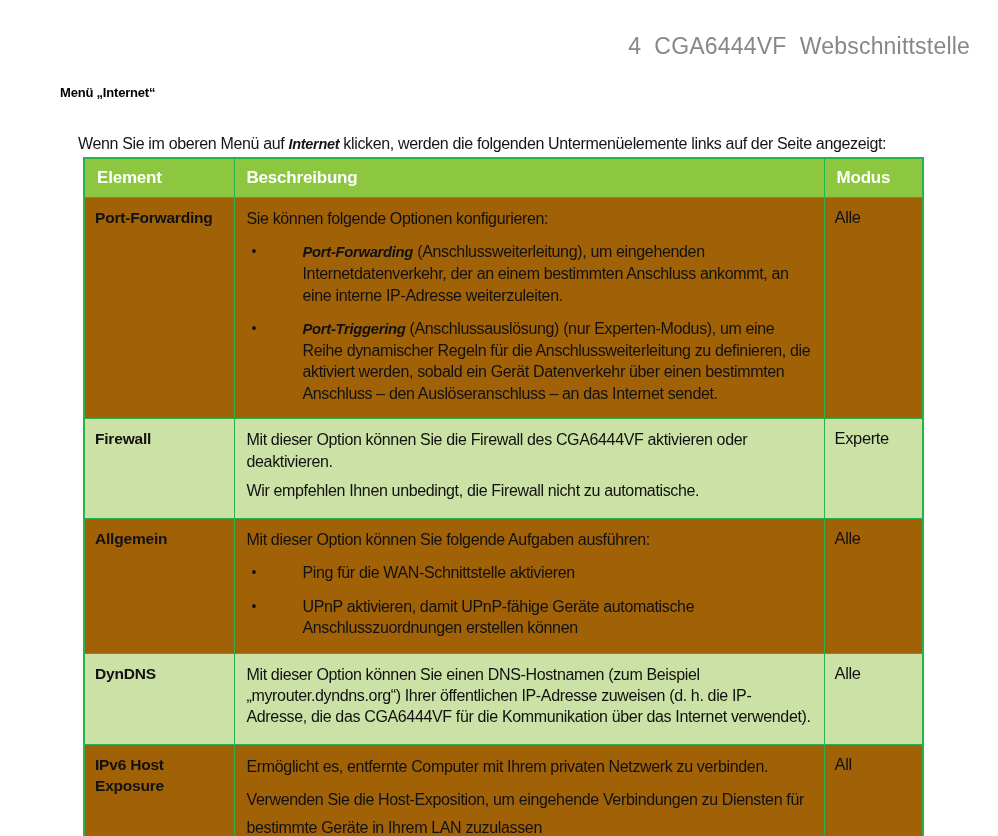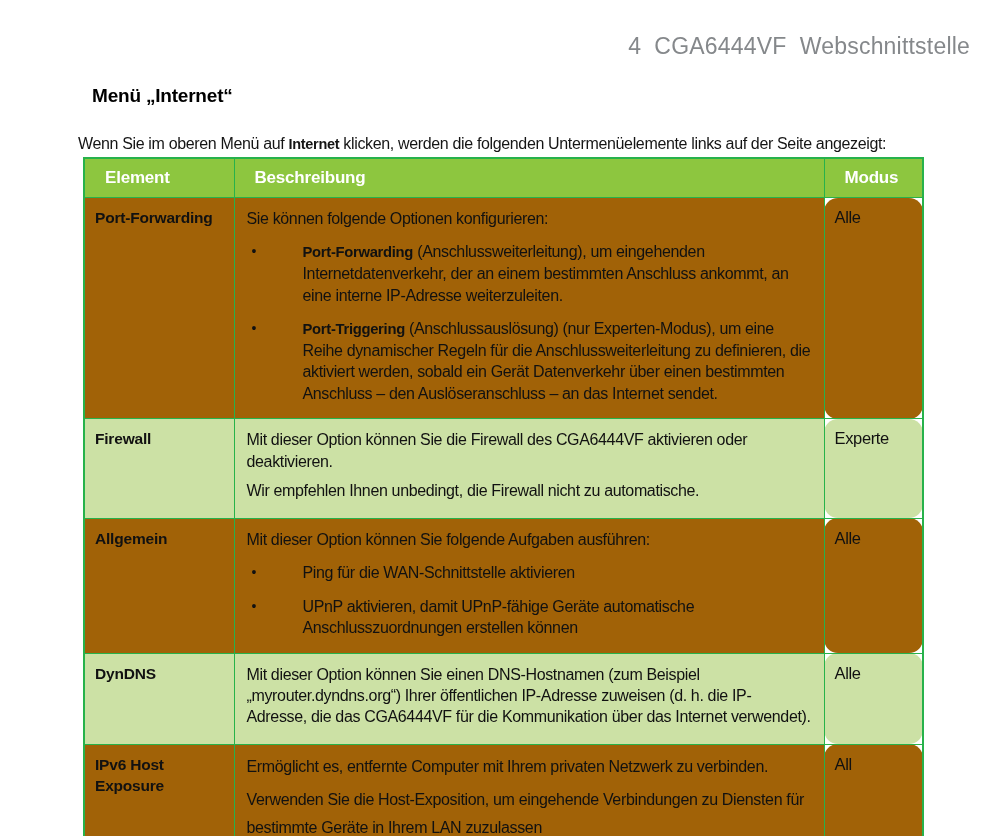--- a/index.html
+++ b/index.html
@@ -21,62 +21,62 @@
     right: 28px;
     font-size: 23px;
     color: #85888b;
     white-space: pre;
     letter-spacing: 0.2px;
   }
   .page-title {
     position: absolute;
     top: 85px;
     left: 60px;
-    font-size: 19px;
+    font-size: 13px;
     font-weight: bold;
     color: #000000;
     letter-spacing: -0.2px;
-    margin-left: 32px;
   }
   .intro {
     position: absolute;
     top: 119px;
     left: 78px;
     width: 900px;
     font-size: 16px;
     letter-spacing: -0.35px;
     color: #151515;
   }
   .intro .inline-bold {
     font-size: 14.5px;
     letter-spacing: -0.3px;
   }
   .inline-bold {
     font-weight: bold;
+    font-style: italic;
   }
   table.menu-table {
     position: absolute;
     top: 157px;
     left: 83px;
     width: 839px;
     border-collapse: collapse;
     table-layout: fixed;
     border: 2px solid #27b24b;
   }
   .menu-table col.c-element { width: 150px; }
   .menu-table col.c-desc    { width: 590px; }
   .menu-table col.c-modus   { width: 99px;  }
   .menu-table th {
     background: #8dc63f;
     color: #ffffff;
     font-size: 17px;
     font-weight: bold;
     text-align: left;
     height: 38px;
-    padding: 0 20px;
+    padding: 0 12px;
     border: 1px solid #27b24b;
     letter-spacing: -0.2px;
   }
   .menu-table td {
     border: 1px solid #27b24b;
     vertical-align: top;
     font-size: 16px;
     letter-spacing: -0.35px;
     padding: 6px 10px 8px 10px;
     background: #a16207;
@@ -90,21 +90,20 @@
     padding-top: 10px;
     line-height: 1.35;
     letter-spacing: -0.2px;
   }
   .menu-table td.description-cell {
     padding: 4px 12px 8px 12px;
   }
   .menu-table td.modus-cell {
     padding-top: 10px;
     font-size: 16.5px;
-    border-radius: 14px;
   }
   .menu-table tbody tr:nth-child(1) { height: 201px; }
   .menu-table tbody tr:nth-child(2) { height: 80px; padding-left: 48px;  }
   .menu-table tbody tr:nth-child(3) { height: 113px; }
   .menu-table tbody tr:nth-child(4) { height: 88px; }
   .menu-table tbody tr:nth-child(5) { height: 104px; }
   .cell-p {
     margin: 6px 0 8px 0;
     line-height: 1.34;
   }

